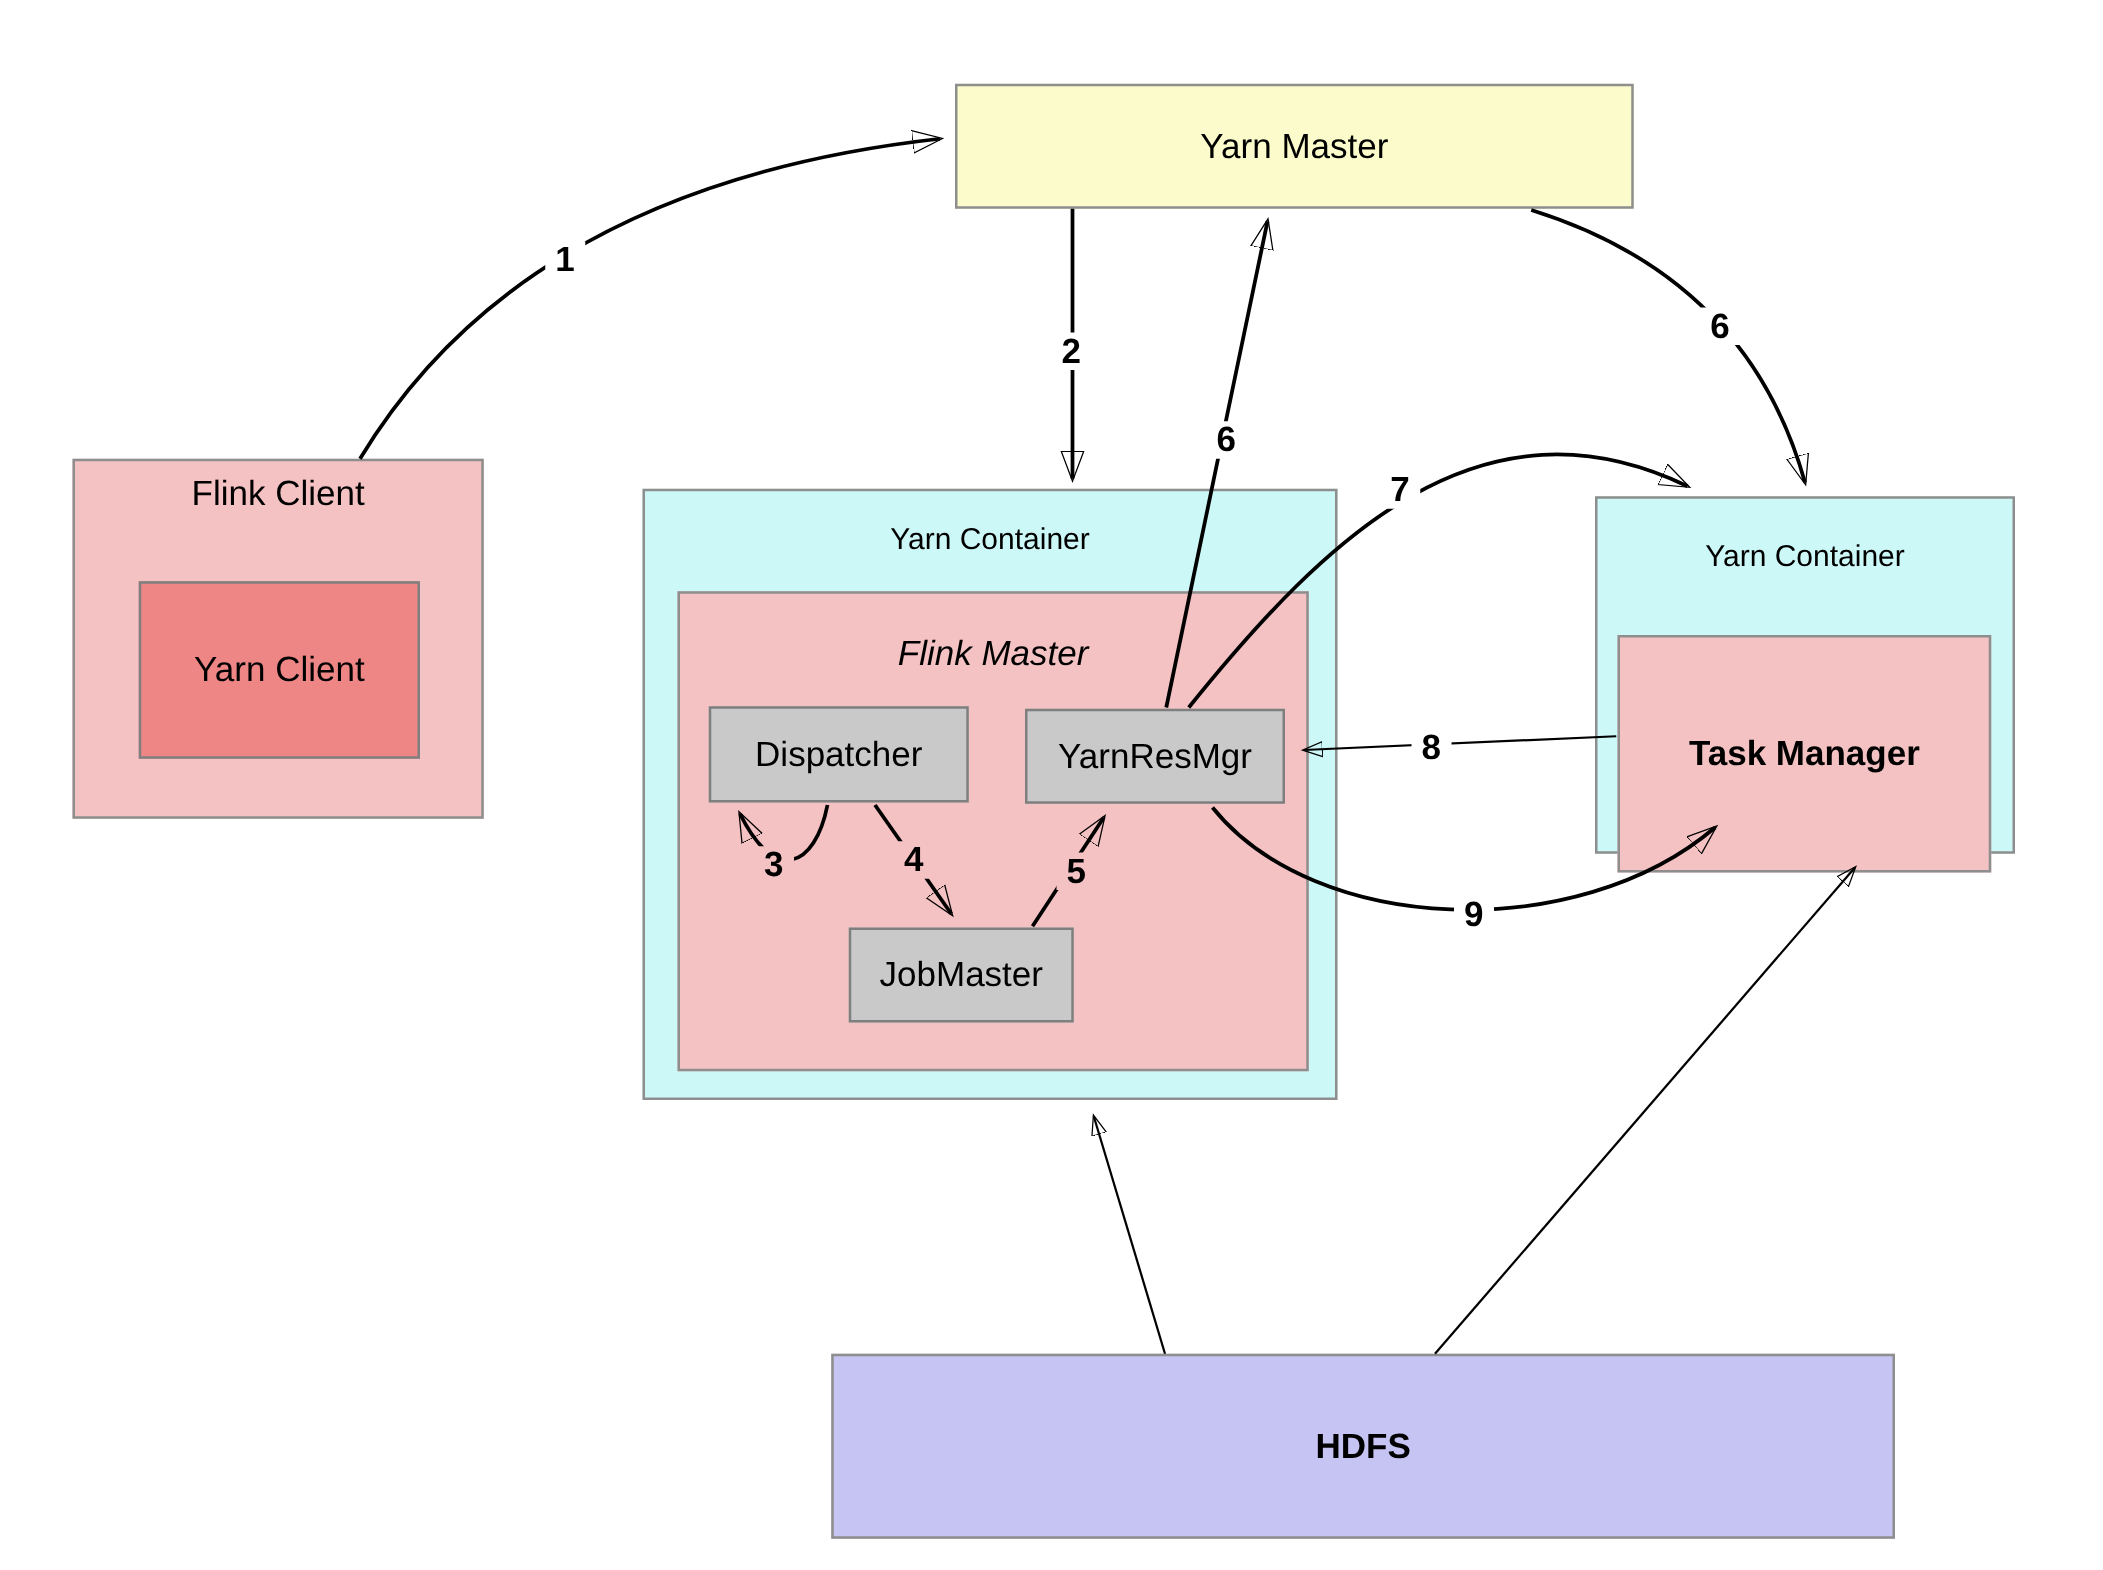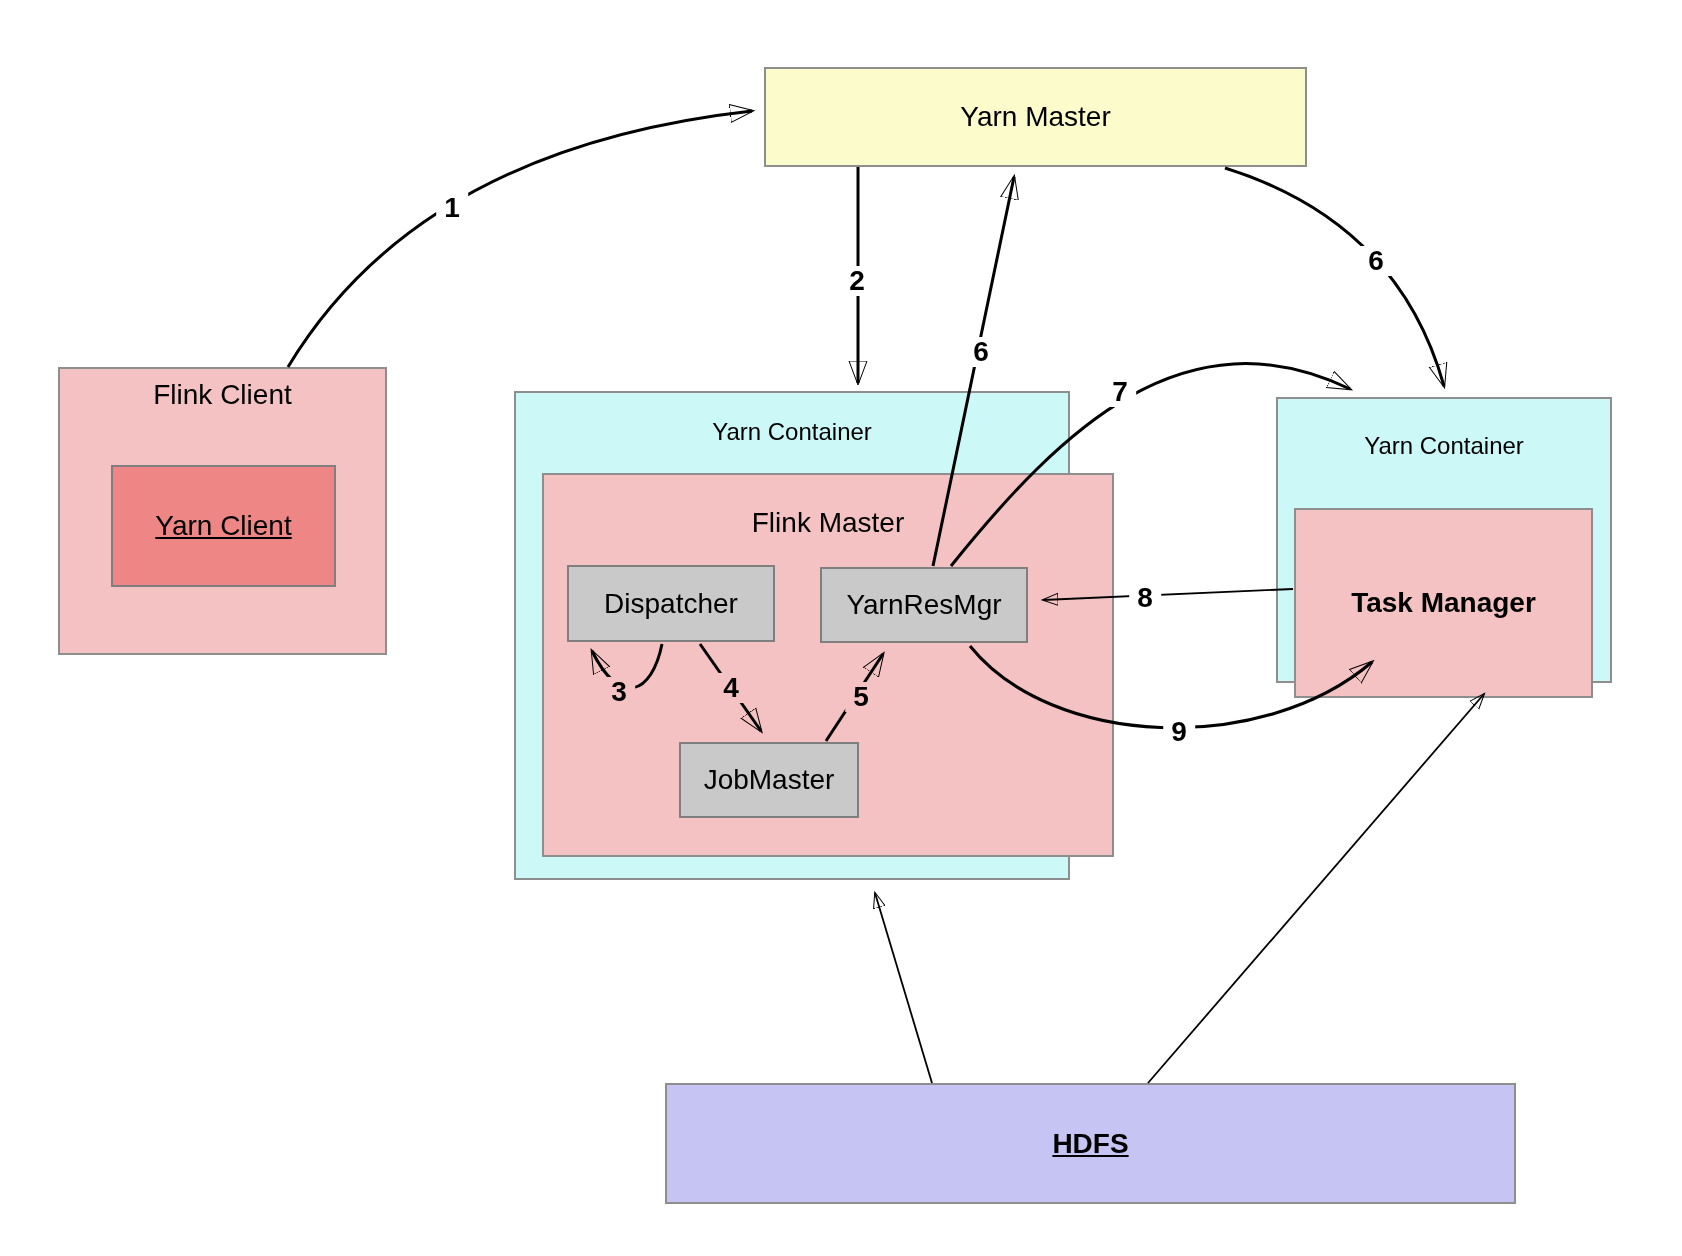--- a/index.html
+++ b/index.html
@@ -24,32 +24,32 @@
   .box{position:absolute;box-sizing:border-box;}
   .bordered{border:2px solid var(--border);}
   .center-content{display:flex;align-items:center;justify-content:center;text-align:center;}
   .node-label{font-size:28px;line-height:32px;}
   .container-title{font-size:24px;line-height:34px;text-align:center;}
   .bold{font-weight:bold;}
 
   #yarn-master{left:764px;top:67px;width:543px;height:100px;background:var(--yellow);}
   #flink-client{left:58px;top:367px;width:329px;height:288px;background:var(--pink);}
   #flink-client .title{margin-top:10px;text-align:center;}
-  #yarn-client{left:111px;top:465px;width:225px;height:122px;background:var(--red);border:2px solid var(--border-dark);text-decoration:underline;}
+  #yarn-client{left:111px;top:465px;width:225px;height:142px;background:var(--red);border:2px solid var(--border-dark);}
   #yarn-container-left{left:514px;top:391px;width:556px;height:489px;background:var(--cyan);}
   #yarn-container-left .title{margin-top:22px;}
-  #flink-master{left:542px;top:473px;width:572px;height:384px;background:var(--pink);}
+  #flink-master{left:542px;top:473px;width:505px;height:384px;background:var(--pink);font-style:italic;}
   #flink-master .title{margin-top:32px;text-align:center;}
   #dispatcher{left:567px;top:565px;width:208px;height:77px;background:var(--gray);border:2px solid var(--border-dark);}
   #yarn-res-mgr{left:820px;top:567px;width:208px;height:76px;background:var(--gray);border:2px solid var(--border-dark);}
   #job-master{left:679px;top:742px;width:180px;height:76px;background:var(--gray);border:2px solid var(--border-dark);}
   #yarn-container-right{left:1276px;top:397px;width:336px;height:286px;background:var(--cyan);}
   #yarn-container-right .title{margin-top:30px;}
   #task-manager{left:1294px;top:508px;width:299px;height:190px;background:var(--pink);border:2px solid var(--border);}
-  #hdfs{left:665px;top:1083px;width:851px;height:121px;background:var(--lavender);text-decoration:underline;}
+  #hdfs{left:665px;top:1083px;width:851px;height:148px;background:var(--lavender);}
 
   #edge-layer{position:absolute;left:0;top:0;width:1682px;height:1256px;z-index:5;pointer-events:none;}
   #edge-layer path{fill:none;stroke:#000;}
   .edge-thick{stroke-width:3px;}
   .edge-thin{stroke-width:1.8px;}
 
   .edge-label{
     position:absolute;z-index:6;
     transform:translate(-50%,-50%);
     font-size:28px;font-weight:bold;line-height:30px;

